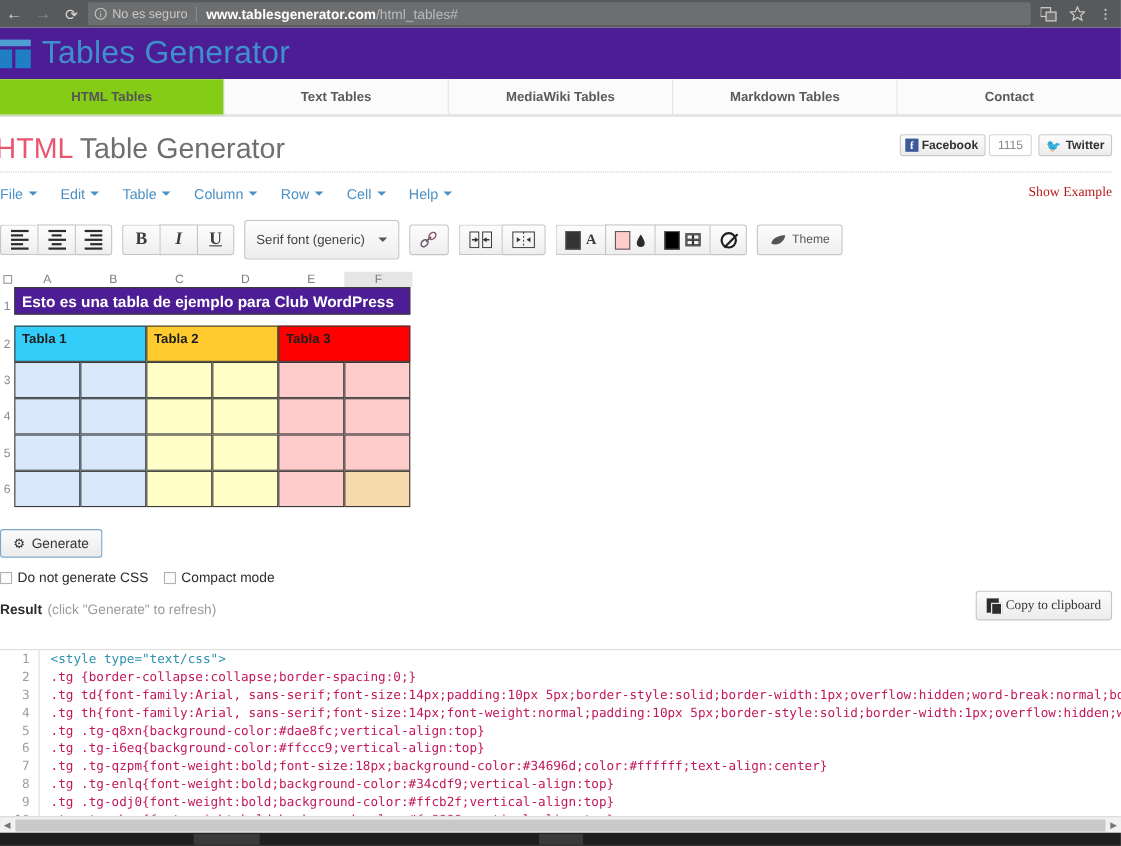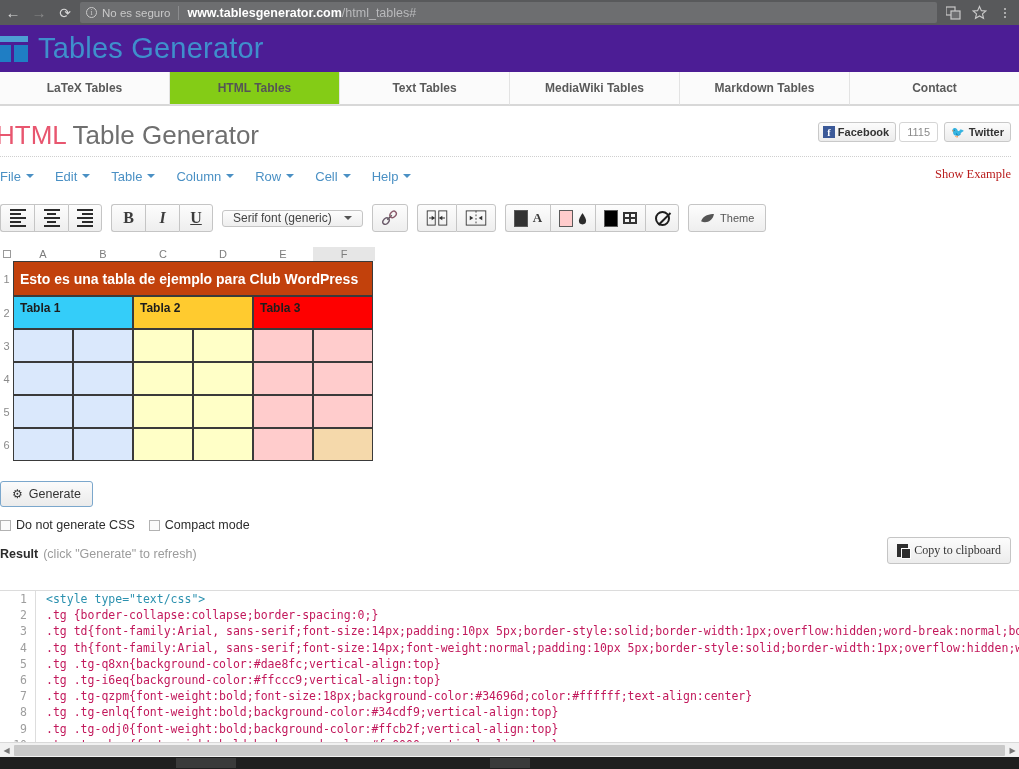--- a/index.html
+++ b/index.html
@@ -128,21 +128,21 @@
   .tb.single { border-radius: 3px; }
   .align-ic { display:flex; flex-direction:column; gap:2px; width:16px; }
   .align-ic i { height:2px; background:#2b2b2b; display:block; }
   .align-l i:nth-child(2){ width:70%; } .align-l i:nth-child(4){ width:70%; }
   .align-c i:nth-child(2){ width:60%; margin:0 auto; } .align-c i:nth-child(4){ width:60%; margin:0 auto; }
   .align-r i:nth-child(2){ width:70%; margin-left:auto; } .align-r i:nth-child(4){ width:70%; margin-left:auto; }
   .bold-g { font-family:"Liberation Serif", serif; font-weight:bold; font-size:16px; }
   .ital-g { font-family:"Liberation Serif", serif; font-style:italic; font-size:16px; font-weight:bold;}
   .und-g  { font-family:"Liberation Serif", serif; text-decoration:underline; font-size:16px; font-weight:bold;}
   .sel {
-    height: 17px; padding: 0 10px;
+    height: 36px; padding: 0 10px;
     background: linear-gradient(#fdfdfd,#eeeeee);
     border: 1px solid #c5c5c5; border-radius: 3px;
     display: flex; align-items: center; gap: 12px;
     font-size: 12px; color: #444;
   }
   .sw { width: 14px; height: 17px; border: 1px solid #5a5a5a; display:block; }
   .grid-ic { width:14px;height:12px;border:1px solid #333; display:grid; grid-template-columns:1fr 1fr; grid-template-rows:1fr 1fr; }
   .grid-ic i { border:.5px solid #333; display:block; }
   .ban { width:15px;height:15px;border:2px solid #1e1e1e;border-radius:50%; position:relative; }
   .ban:after { content:''; position:absolute; left:-1px; top:5px; width:17px; height:2px; background:#1e1e1e; transform:rotate(-45deg); }
@@ -247,21 +247,20 @@
 <div class="site-header">
   <div class="logo-mark">
     <span class="lm-top"></span>
       <span class="lm-l"></span>
       <span class="lm-r"></span>
   </div>
   <div class="logo-text">Tables Generator</div>
 </div>
 
 <div class="tabs">
-  <div class="tab">LaTeX Tables</div>
   <div class="tab active">HTML Tables</div>
   <div class="tab">Text Tables</div>
   <div class="tab">MediaWiki Tables</div>
   <div class="tab">Markdown Tables</div>
   <div class="tab">Contact</div>
 </div>
 
 <div class="main">
 <div class="content">
 
@@ -423,21 +422,21 @@
       <div class="col-lbl" style="width:60px">A</div>
       <div class="col-lbl" style="width:60px">B</div>
       <div class="col-lbl" style="width:60px">C</div>
       <div class="col-lbl" style="width:60px">D</div>
       <div class="col-lbl" style="width:60px">E</div>
       <div class="col-lbl selcol" style="width:62px">F</div>
     </div>
 
     <div class="sheet-row">
       <div class="row-lbl" style="height:35px">1</div>
-      <div class="cellbox title-cell" style="width:360px;height:35px;background:#c2410c">Esto es una tabla de ejemplo para Club WordPress</div>
+      <div class="cellbox title-cell" style="width:360px;height:25px;background:#4c1d95">Esto es una tabla de ejemplo para Club WordPress</div>
     </div>
 
     <div class="sheet-row">
       <div class="row-lbl" style="height:33px">2</div>
       <div class="cellbox hdr-cell" style="width:120px;height:33px;background:#34cdf9">Tabla 1</div>
       <div class="cellbox hdr-cell" style="width:120px;height:33px;background:#ffcb2f">Tabla 2</div>
       <div class="cellbox hdr-cell" style="width:120px;height:33px;background:#fe0000">Tabla 3</div>
     </div>
 
     <div class="sheet-row">

